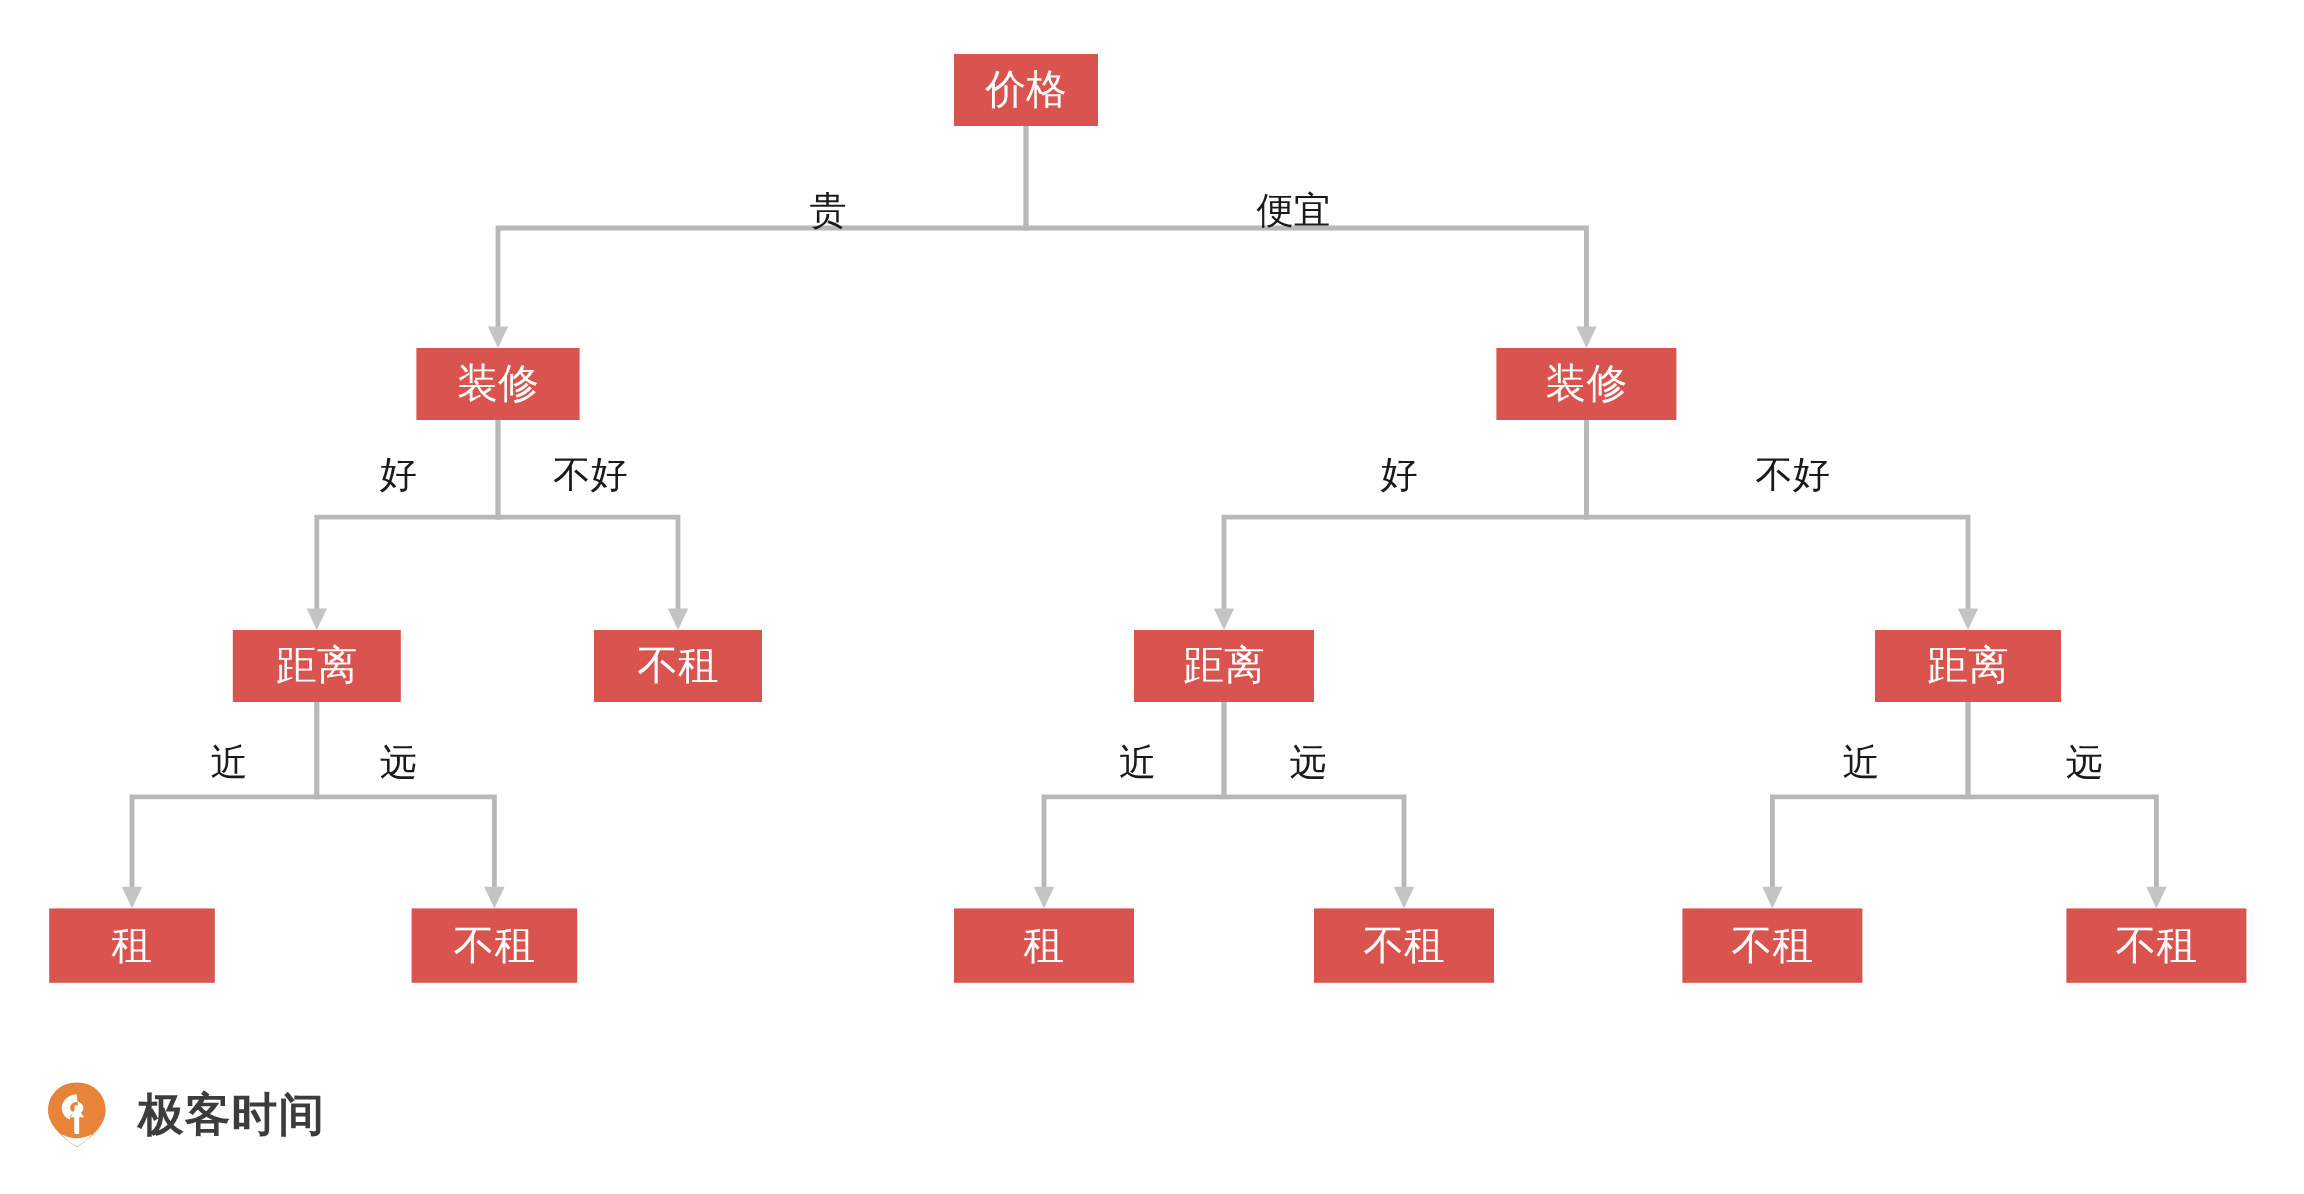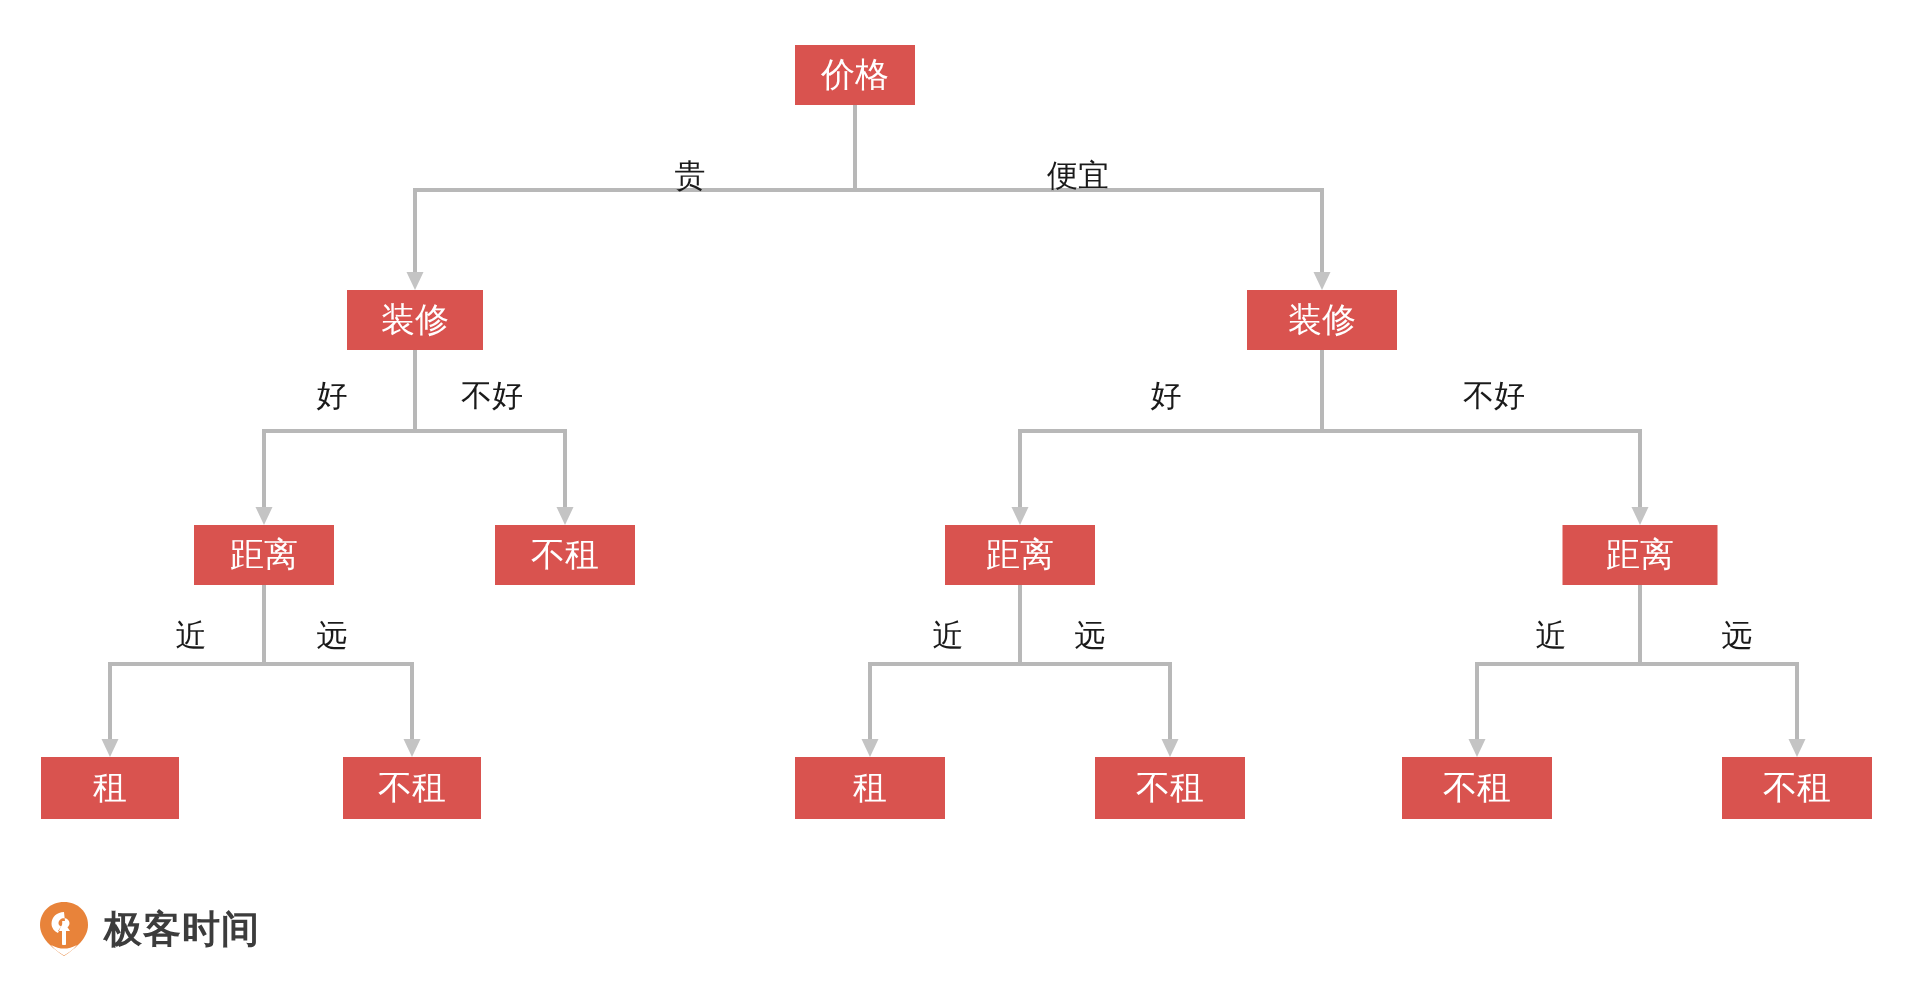--- a/index.html
+++ b/index.html
@@ -45,21 +45,21 @@
     font-size: 31px;
     text-anchor: middle;
     dominant-baseline: middle;
   }
   .brand {
     position: absolute;
     left: 38px;
     top: 900px;
     display: flex;
     align-items: center;
-    gap: 14px;
+    gap: 25px;
   }
   .brand-text {
     font-family: "Liberation Sans", "DejaVu Sans", sans-serif;
     font-size: 38px;
     font-weight: bold;
     color: #3c3c3c;
     letter-spacing: 1px;
   }
 </style>
 </head>

